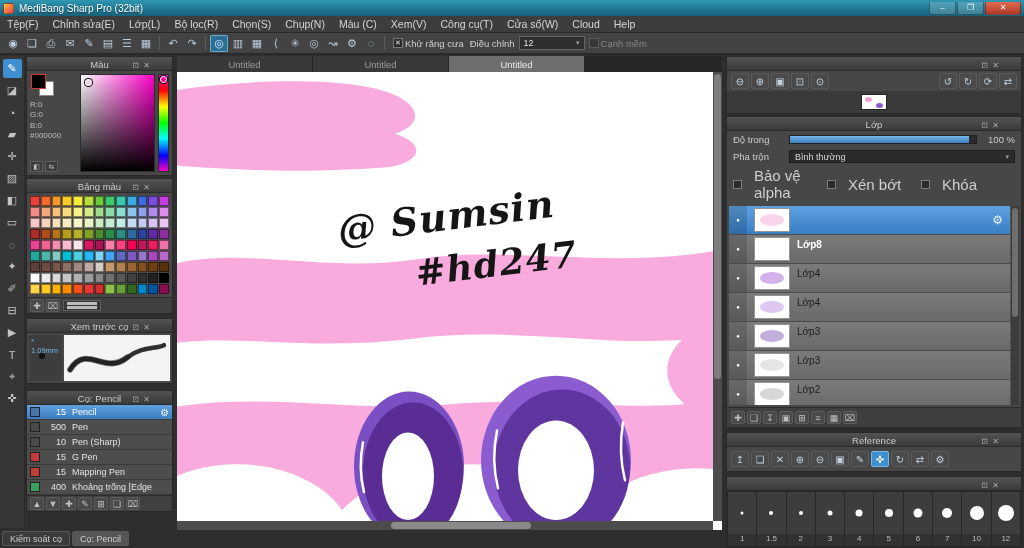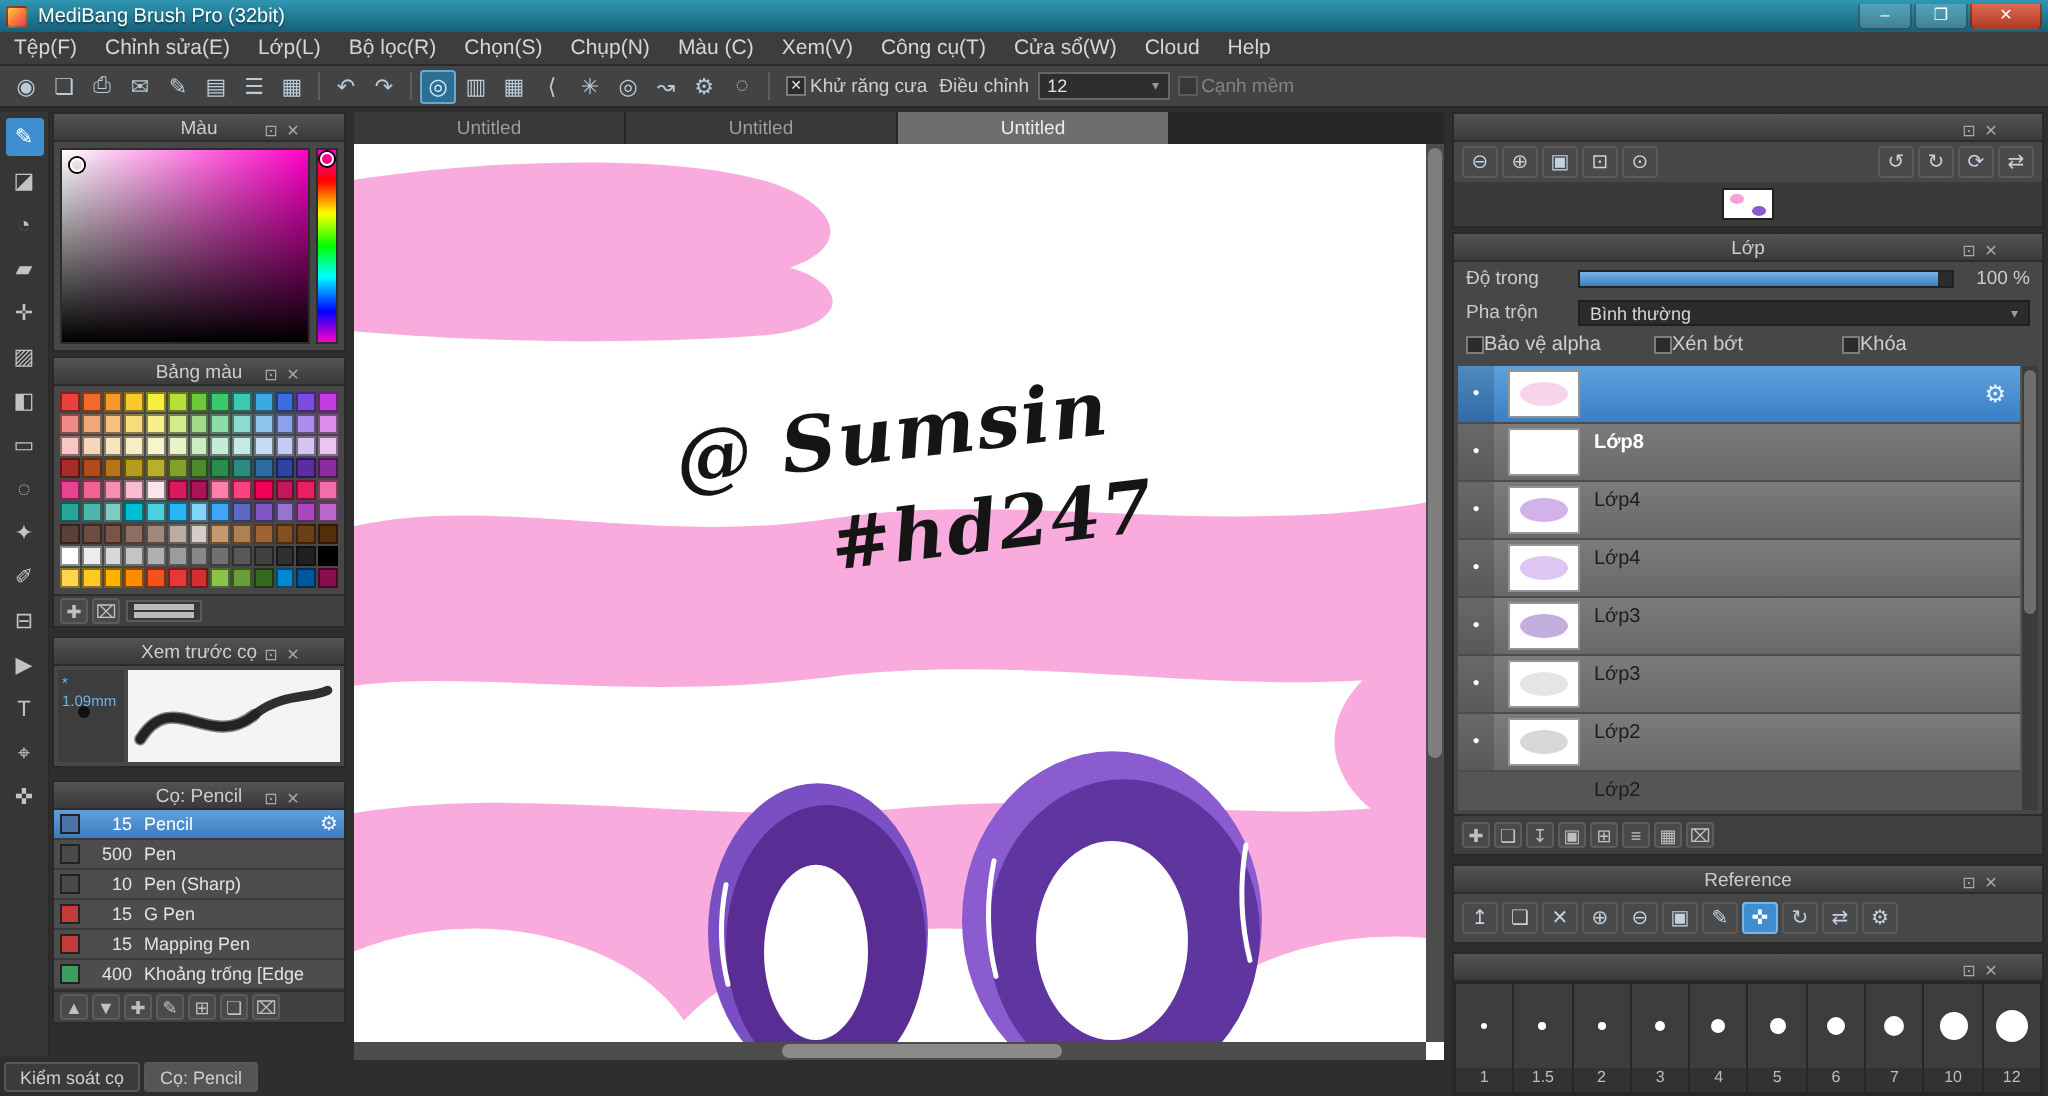--- a/index.html
+++ b/index.html
@@ -120,21 +120,21 @@
 
   .p-layers{height:312px;margin-top:2px;}
   .lrow{display:flex;align-items:center;height:17px;padding:0 6px;font-size:9.5px;color:#cccccc;flex:none;}
   .llabel{width:56px;flex:none;}
   .slider{flex:1;height:9px;background:#2b2b2b;border:1px solid #222;position:relative;margin-right:6px;}
   .slider .fill{position:absolute;left:0;top:0;bottom:0;width:96%;background:linear-gradient(#74b4e8,#3d7fc1);}
   .lval{width:32px;text-align:right;flex:none;}
   .lselect{flex:1;height:13px;background:#2b2b2b;border:1px solid #1f1f1f;display:flex;align-items:center;padding:0 5px;font-size:9px;color:#d6d6d6;}
   .lselect .arrow{margin-left:auto;font-size:7px;color:#9a9a9a;}
   .lchecks{display:flex;padding:2px 6px 3px;flex:none;}
-  .lcheck{flex:1;display:flex;align-items:center;gap:0;font-size:10px;color:#cfcfcf;}
+  .lcheck{flex:1;display:flex;align-items:center;gap:12px;font-size:15px;color:#cfcfcf;}
   .cbox{width:9px;height:9px;background:#2b2b2b;border:1px solid #7d7d7d;flex:none;}
   .layerlist{flex:1;background:#555;margin:2px;position:relative;overflow:hidden;}
   .layerrows{position:absolute;inset:0 9px 0 0;}
   .layer-row{height:29px;display:flex;align-items:center;background:linear-gradient(#7b7b7b,#696969);border-bottom:1px solid #4c4c4c;}
   .layer-row.selected{background:linear-gradient(#5ea2e0,#3a7ec4);}
   .leye{width:18px;height:100%;display:flex;align-items:center;justify-content:center;font-size:6px;color:#fff;background:rgba(0,0,0,.15);flex:none;}
   .lthumb{width:36px;height:24px;background:#fff;border:1px solid #949494;margin:0 7px;position:relative;flex:none;}
   .smudge{position:absolute;inset:5px;border-radius:50%;opacity:.85;}
   .lname{flex:1;font-size:10px;color:#1d1d1d;margin-top:48px;}
   .layer-row.selected .lname{color:#fff;font-weight:bold;}
@@ -150,21 +150,21 @@
   .bs-grid{flex:1;display:grid;grid-template-columns:repeat(10,1fr);gap:1px;background:#272727;padding:1px;}
   .bs-cell{background:#3d3d3d;position:relative;display:flex;flex-direction:column;justify-content:flex-end;}
   .bs-dot{position:absolute;left:50%;top:38%;transform:translate(-50%,-50%);background:#fff;border-radius:50%;}
   .bs-num{height:12px;width:100%;text-align:center;font-size:8px;color:#bdbdbd;background:#323232;}
 </style>
 </head>
 <body>
 
 <div class="titlebar">
   <span class="app-icon"></span>
-  <span class="win-title">MediBang Brush Pro (32bit)</span>
+  <span class="win-title">MediBang Sharp Pro (32bit)</span>
   <div class="win-btns">
     <span class="win-btn">–</span>
     <span class="win-btn">❐</span>
     <span class="win-btn close">✕</span>
   </div>
 </div>
 
 <div class="menubar" id="menubar">
     <div class="menu-item">Tệp(F)</div>
     <div class="menu-item">Chỉnh sửa(E)</div>
@@ -243,20 +243,36 @@
 
   <div class="leftcol">
 
     <div class="panel p-color">
       <div class="phead">
         <span class="ptitle">Màu</span>
         <span class="picon">⊡</span>
         <span class="picon">✕</span>
       </div>
       <div class="body">
+        <div class="cp-left">
+          <div class="sw-stack">
+            <span class="sw-bg"></span>
+            <span class="sw-fg"></span>
+          </div>
+          <div class="cp-rgb">
+            <div>R:0</div>
+            <div>G:0</div>
+            <div>B:0</div>
+            <div>#000000</div>
+          </div>
+          <div class="cp-btns" id="cp-btns">
+              <div class="cp-btn">◧</div>
+              <div class="cp-btn">⇆</div>
+            </div>
+        </div>
         <div class="cp-grad">
           <span class="grad-marker"></span>
         </div>
         <div class="cp-hue">
           <span class="hue-marker"></span>
         </div>
       </div>
     </div>
 
     <div class="panel p-palette">

